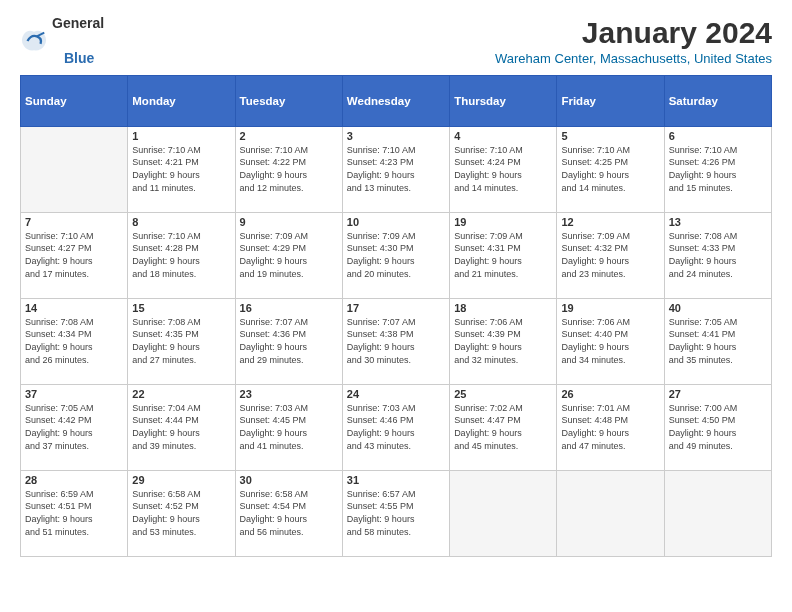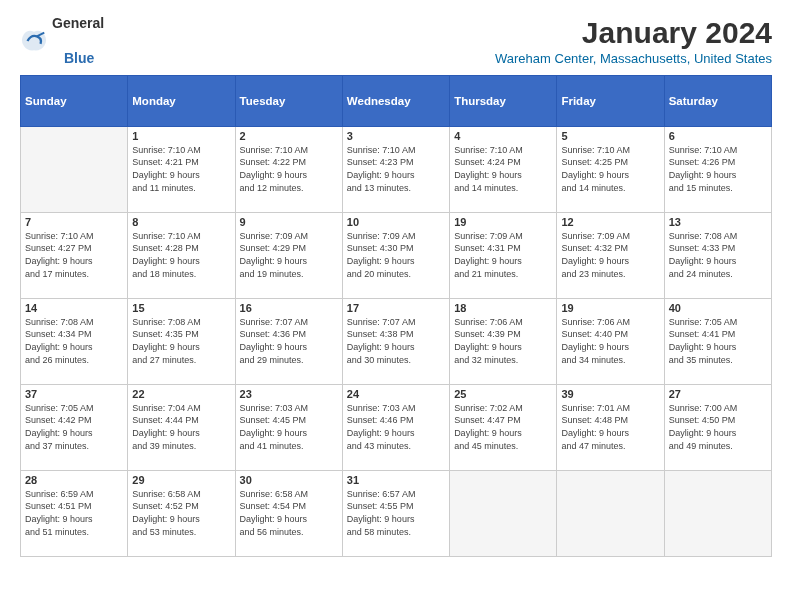--- a/index.html
+++ b/index.html
@@ -240,21 +240,21 @@
           </td>
           <td>
             <span class="day-number">24</span>
             <div class="day-info">Sunrise: 7:03 AM<br>Sunset: 4:46 PM<br>Daylight: 9 hours<br>and 43 minutes.</div>
           </td>
           <td>
             <span class="day-number">25</span>
             <div class="day-info">Sunrise: 7:02 AM<br>Sunset: 4:47 PM<br>Daylight: 9 hours<br>and 45 minutes.</div>
           </td>
           <td>
-            <span class="day-number">39</span>
+            <span class="day-number">26</span>
             <div class="day-info">Sunrise: 7:01 AM<br>Sunset: 4:48 PM<br>Daylight: 9 hours<br>and 47 minutes.</div>
           </td>
           <td>
             <span class="day-number">27</span>
             <div class="day-info">Sunrise: 7:00 AM<br>Sunset: 4:50 PM<br>Daylight: 9 hours<br>and 49 minutes.</div>
           </td>
         </tr>
         <tr class="week-row">
           <td>
             <span class="day-number">28</span>

